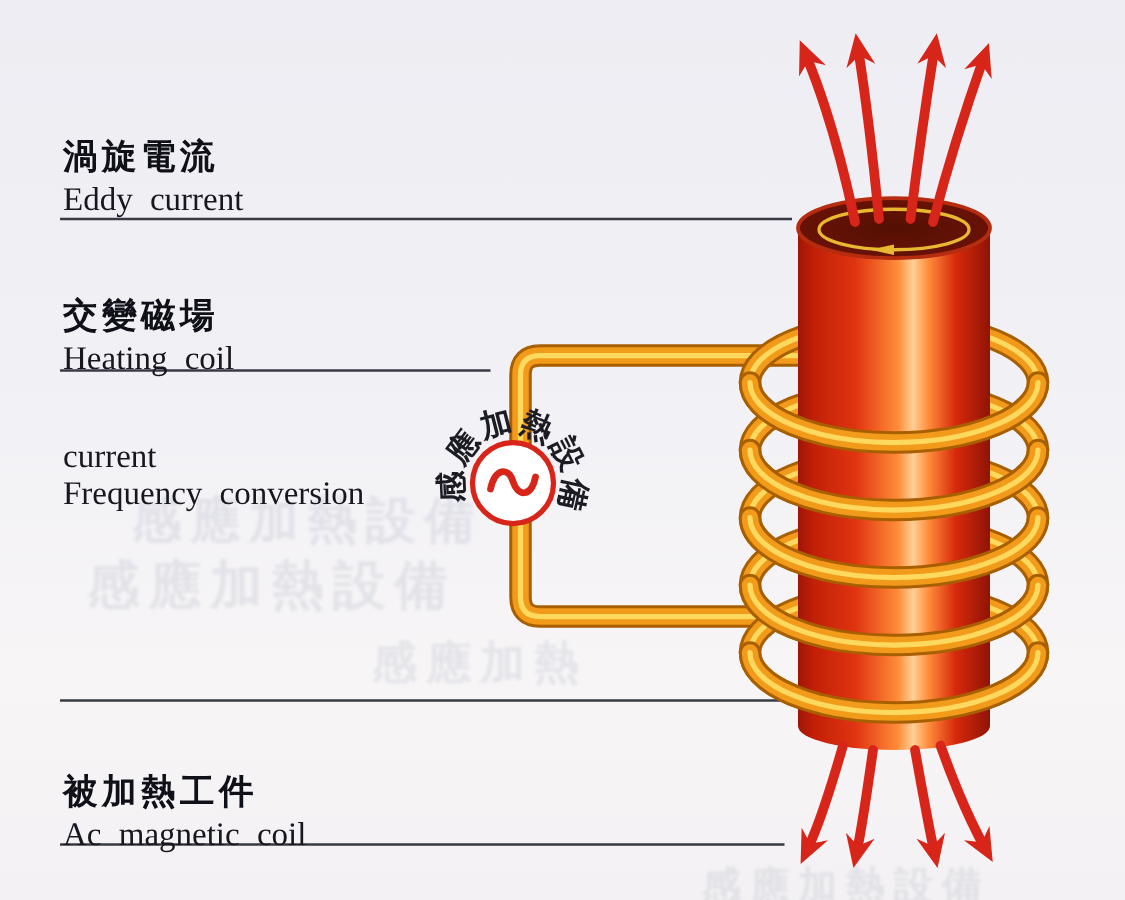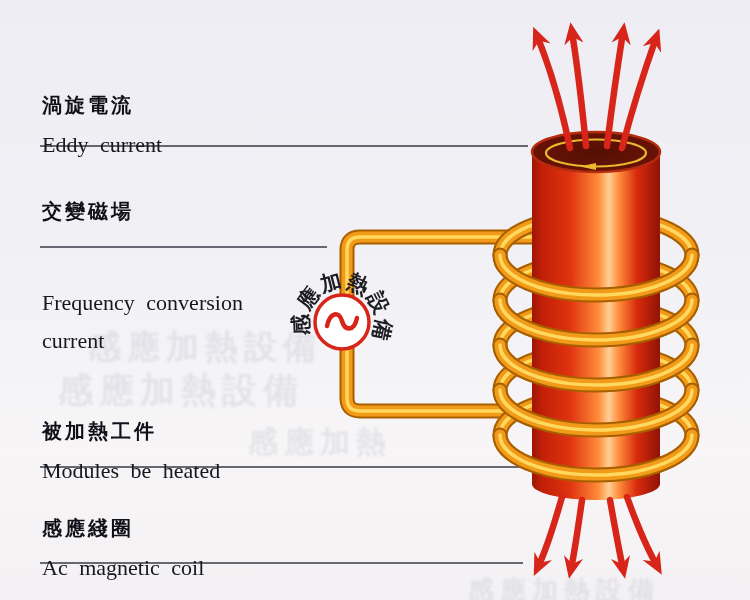--- a/index.html
+++ b/index.html
@@ -5,25 +5,25 @@
   html,body{margin:0;padding:0;}
   .stage{
     position:relative;width:750px;height:600px;overflow:hidden;
     background:linear-gradient(180deg,#eeedf3 0%,#f1f0f5 40%,#f7f5f6 75%,#f3f1f3 100%);
     font-family:"Liberation Serif","DejaVu Serif",serif;
   }
   .diagram-svg{position:absolute;left:0;top:0;}
   .label-block{position:absolute;left:42px;color:#15151f;}
   .label-zh{
     font-family:"DejaVu Sans","Liberation Sans",sans-serif;
-    font-weight:bold;font-size:20px;line-height:27px;letter-spacing:3px;color:#101018;
+    font-weight:bold;font-size:23px;line-height:27px;letter-spacing:3px;color:#101018;
   }
   .label-en{
     font-family:"Liberation Serif","DejaVu Serif",serif;
-    font-size:22px;line-height:25px;word-spacing:6px;color:#17171f;margin-top:13px;
+    font-size:22px;line-height:25px;word-spacing:6px;color:#17171f;margin-top:1px;
   }
   
   .w1{stroke:#a85f00;stroke-width:15;fill:none;stroke-linecap:round;}
   .w2{stroke:#f29a1a;stroke-width:11;fill:none;stroke-linecap:round;}
   .w3{stroke:#ffd95e;stroke-width:3.5;fill:none;stroke-linecap:round;}
   .flux{stroke:#d8251a;stroke-width:6.5;fill:none;stroke-linecap:round;}
   .leader{stroke:#3a3a45;stroke-width:1.6;}
   .wm{
     font-family:"DejaVu Sans","Liberation Sans",sans-serif;font-weight:bold;
     fill:#8b93ab;opacity:0.17;letter-spacing:6px;
@@ -151,30 +151,27 @@
     </g>
   </svg>
 
   <div class="label-block" style="top:92px">
     <div class="label-zh">渦旋電流</div>
     <div class="label-en">Eddy current</div>
   </div>
 
   <div class="label-block" style="top:198px">
     <div class="label-zh">交變磁場</div>
+    <div class="label-en">Heating coil</div>
   </div>
 
   <div class="label-block" style="top:290px">
+    <div class="label-en">current</div>
     <div class="label-en" style="margin-top:0">Frequency conversion</div>
-    <div class="label-en">current</div>
   </div>
 
-  <div class="label-block" style="top:418px">
-    <div class="label-zh">被加熱工件</div>
-    <div class="label-en">Modules be heated</div>
-  </div>
 
   <div class="label-block" style="top:515px">
-    <div class="label-zh">感應綫圈</div>
+    <div class="label-zh">被加熱工件</div>
     <div class="label-en">Ac magnetic coil</div>
   </div>
 
 </div>
 
 </body></html>

